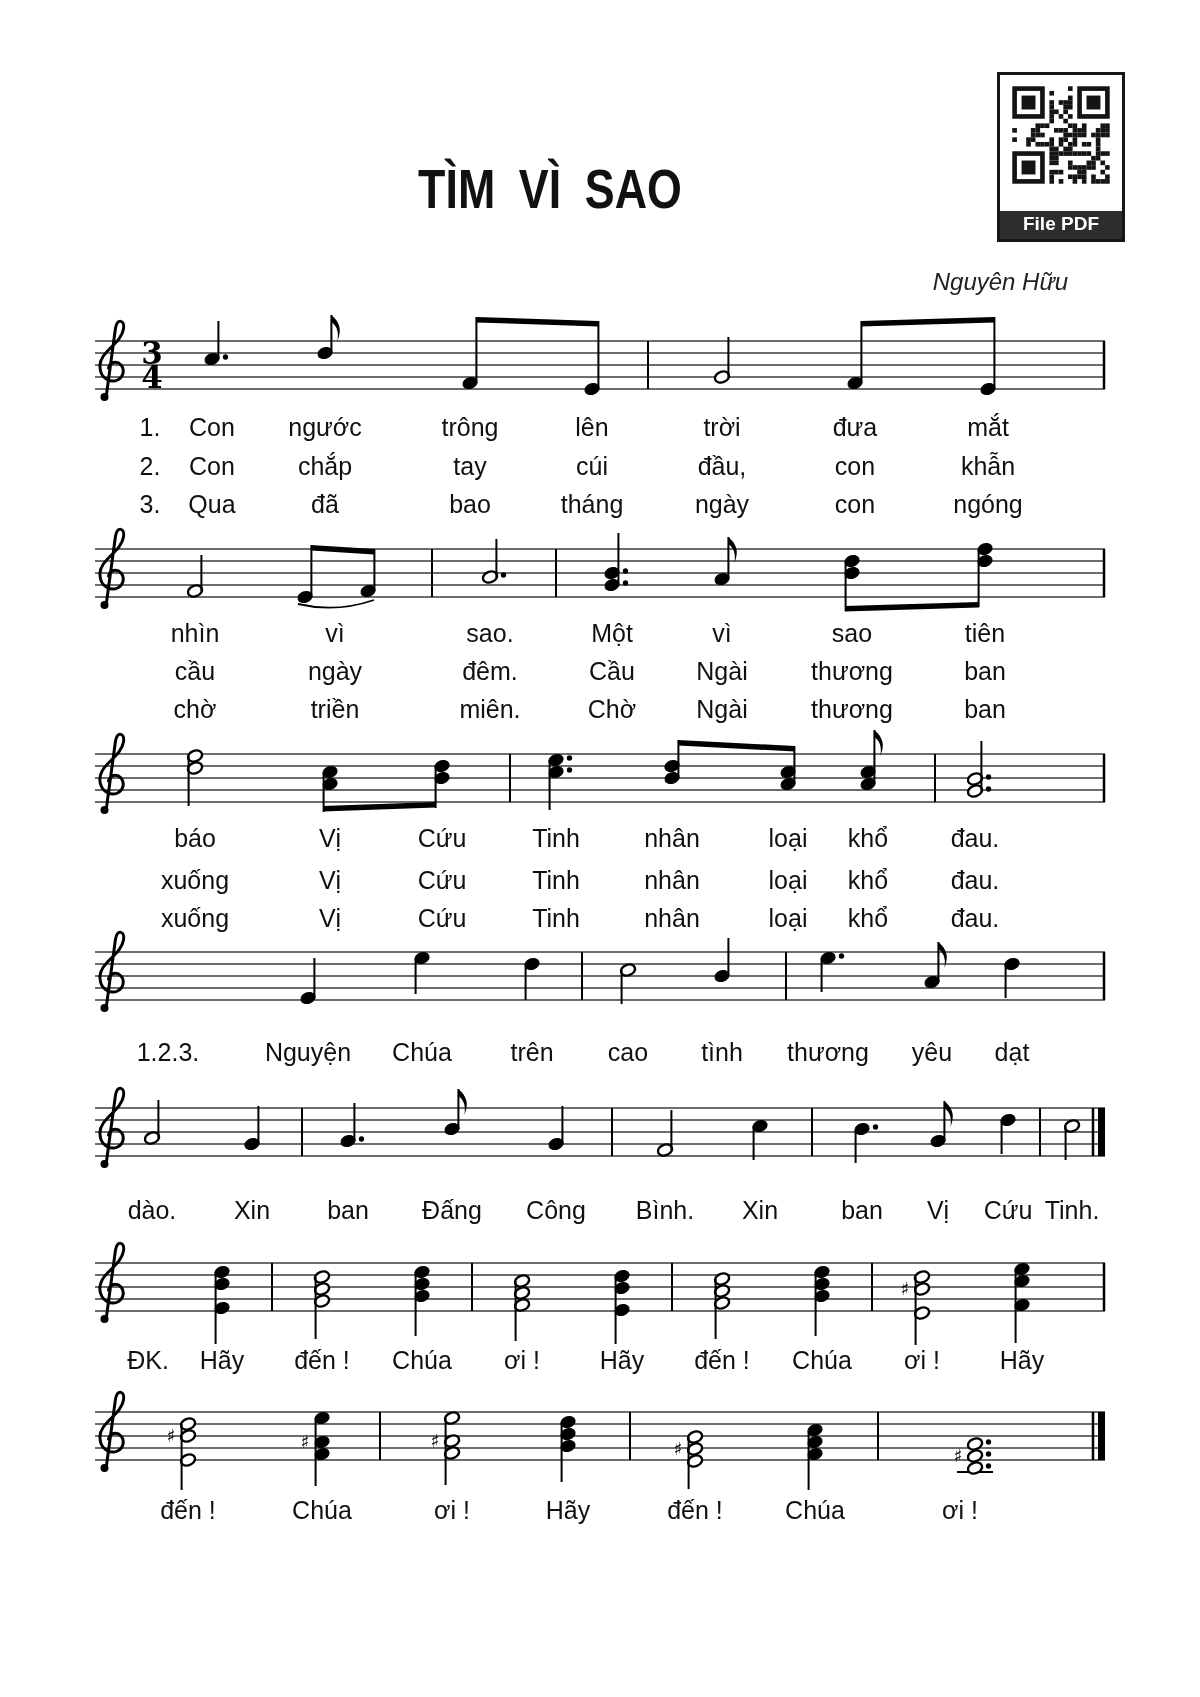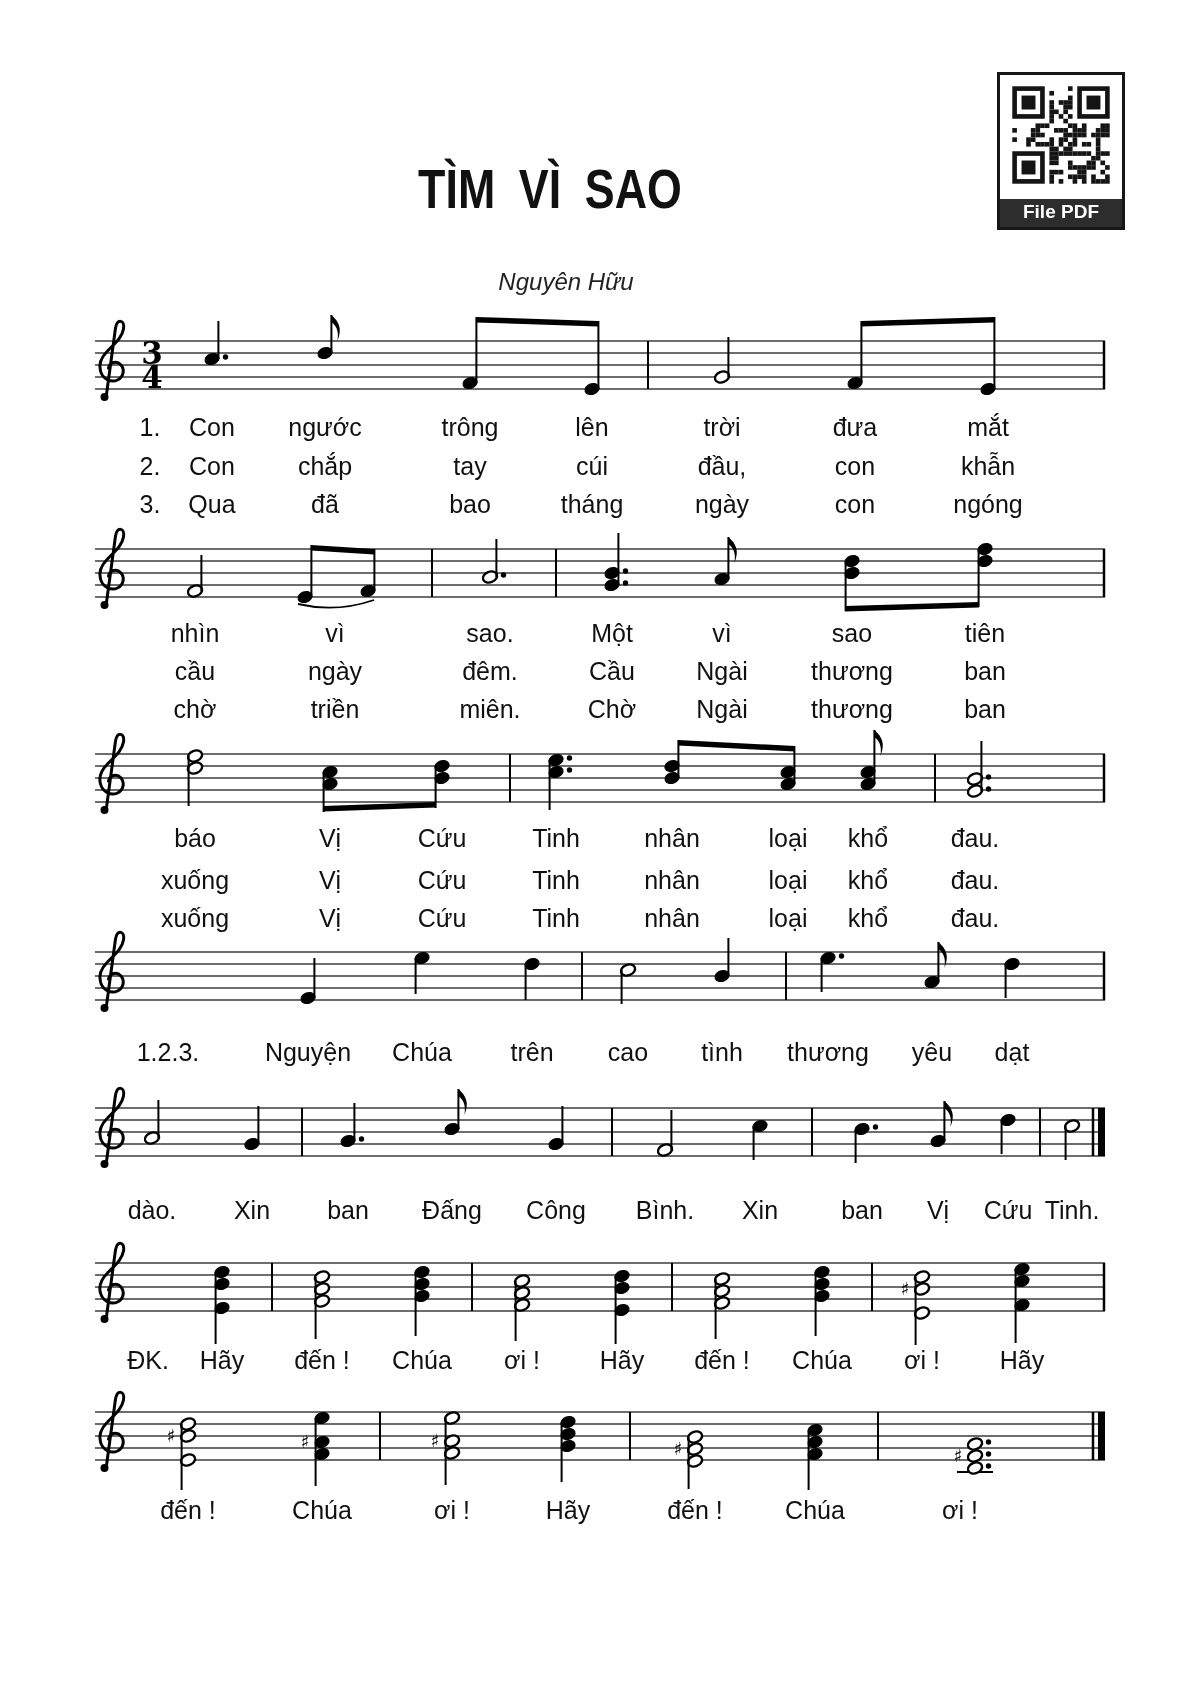--- a/index.html
+++ b/index.html
@@ -1,27 +1,27 @@
 <!DOCTYPE html>
 <html><head>
 <meta charset="utf-8">
 <style>
   html,body{margin:0;padding:0;background:#888;}
   .page{position:relative;width:1200px;height:1697px;background:#ffffff;margin:0 auto;
         font-family:"Liberation Sans",sans-serif;overflow:hidden;}
   .title{position:absolute;top:118px;left:0;width:1100px;text-align:center;
          font-weight:700;font-size:56px;color:#111;letter-spacing:0px;word-spacing:14px;
          transform:scaleX(0.80);transform-origin:550px 50%;white-space:nowrap;}
-  .author{position:absolute;top:268px;left:0;width:1068px;text-align:center;
-          font-style:italic;font-size:24px;color:#222;padding-left:32px;}
+  .author{position:absolute;top:268px;left:0;width:1068px;text-align:right;
+          font-style:italic;font-size:24px;color:#222;}
   .qr{position:absolute;left:997px;top:72px;width:128px;border:3px solid #161616;
       background:#fff;box-sizing:border-box;}
   .qr svg{display:block;margin:2px auto 0 auto;}
   .qr-label{background:#2d2d2d;color:#fff;font-weight:700;font-size:19px;
-            text-align:center;padding:2px 0 4px 0;margin-top:6px;}
+            text-align:center;padding:2px 0 4px 0;margin-top:18px;}
   #score-svg{position:absolute;left:0;top:0;}
 </style>
 </head>
 <body>
 
 <div class="page">
   <svg id="score-svg" width="1200" height="1697" viewBox="0 0 1200 1697">
       <g>
         <line x1="95" y1="341" x2="1105" y2="341" stroke="#3c3c3c" stroke-width="1.6"></line>
         <line x1="95" y1="353" x2="1105" y2="353" stroke="#3c3c3c" stroke-width="1.6"></line>

